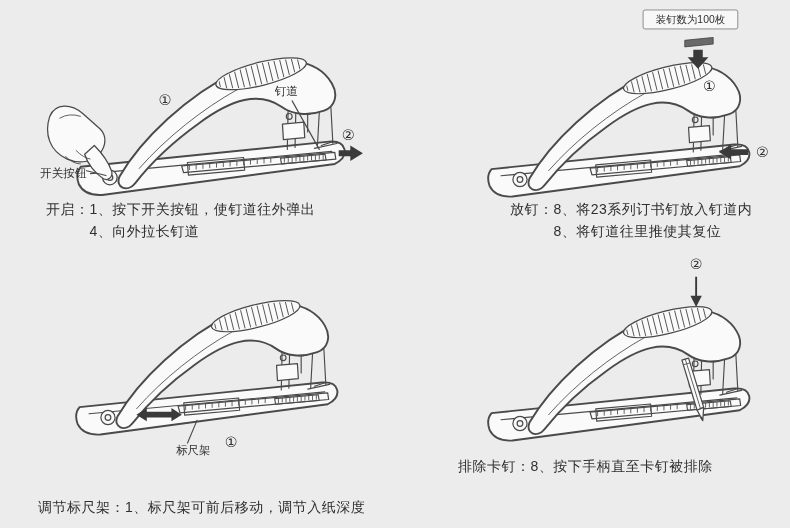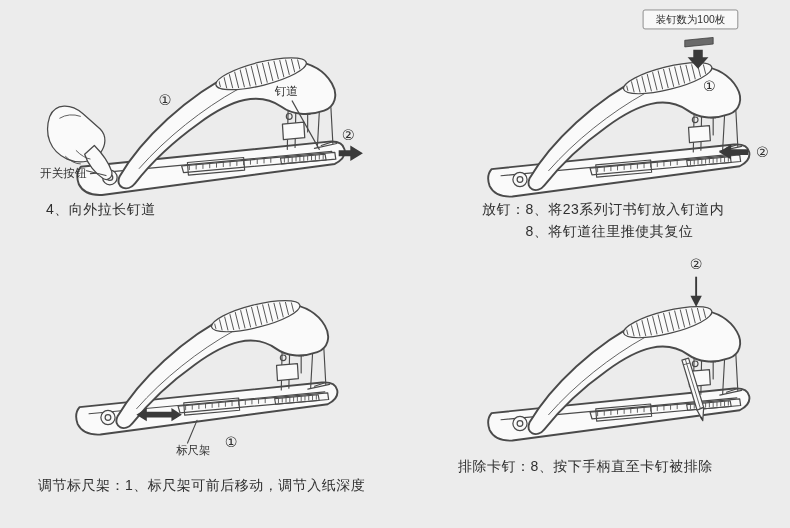--- a/index.html
+++ b/index.html
@@ -111,34 +111,36 @@
     </g>
     <g>
       <path class="lnf" d="M247 114 L254 112 L270 164 L263 167 Z"></path>
       <path class="thin" d="M250.5 113 L266.5 165 M248.5 119 L255.5 117"></path>
       <path class="lnf" d="M263 167 L270 164 L269 178 Z"></path>
       <path class="dark" d="M268.4 173.5 L269 178 L266 174.6 Z"></path>
     </g>
   </svg>
 
   <div class="caption" style="left:46px;top:198px">
+    <span class="cap-title">开启：</span>
     <span class="cap-steps">
+      <span>1、按下开关按钮，使钉道往外弹出</span>
       <span>4、向外拉长钉道</span>
     </span>
   </div>
 
-  <div class="caption" style="left:482px;top:198px">
+  <div class="caption" style="left:510px;top:198px">
     <span class="cap-title">放钉：</span>
     <span class="cap-steps">
       <span>8、将23系列订书钉放入钉道内</span>
       <span>8、将钉道往里推使其复位</span>
     </span>
   </div>
 
-  <div class="caption" style="left:38px;top:474px">
+  <div class="caption" style="left:38px;top:496px">
     <span class="cap-title">调节标尺架：</span>
     <span class="cap-steps">
       <span>1、标尺架可前后移动，调节入纸深度</span>
     </span>
   </div>
 
   <div class="caption" style="left:458px;top:455px">
     <span class="cap-title">排除卡钉：</span>
     <span class="cap-steps">
       <span>8、按下手柄直至卡钉被排除</span>

